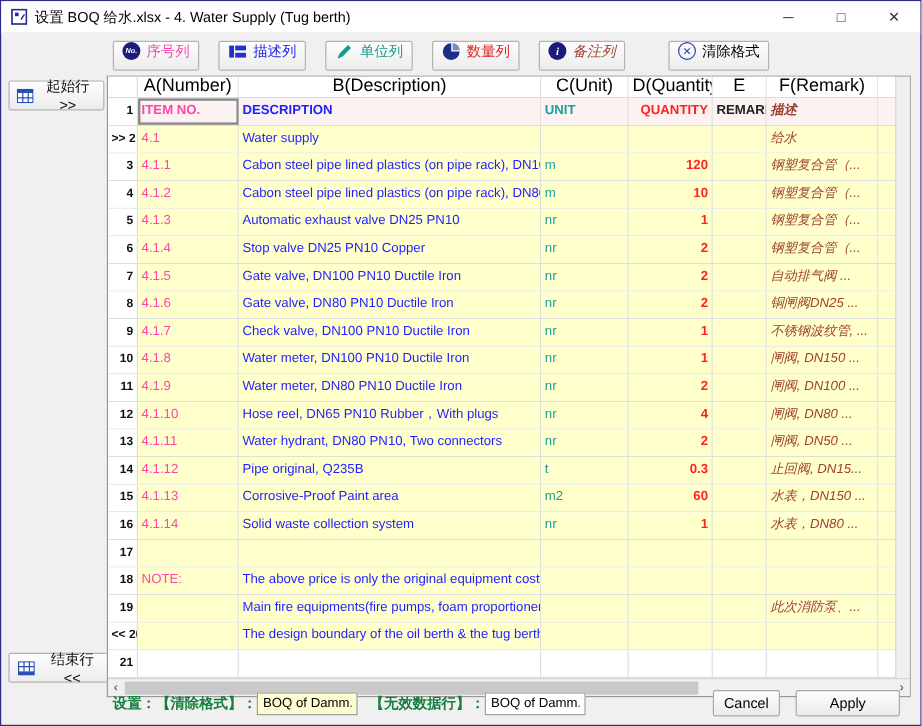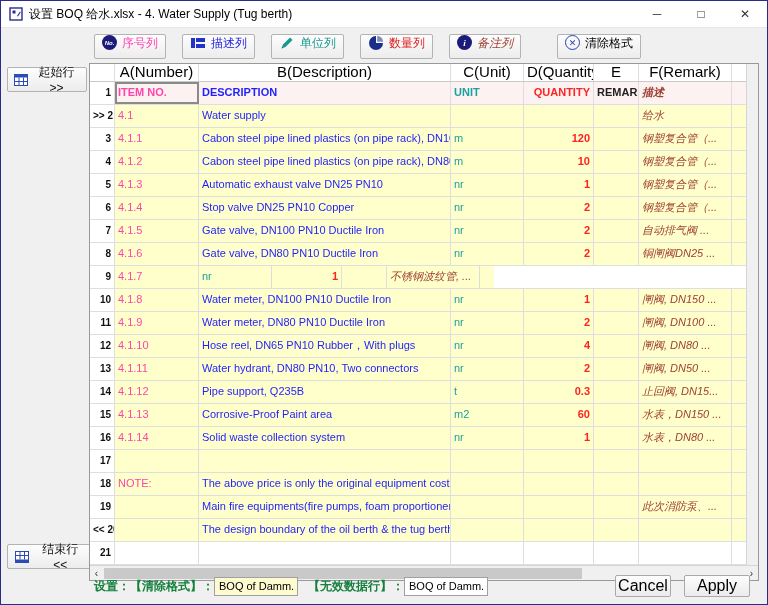--- a/index.html
+++ b/index.html
@@ -44,23 +44,23 @@
   .hscroll{position:relative;height:14px;background:#f0f0f0;border-top:1px solid #d5d5d5;display:flex;align-items:center;width:668px;}
   .harrow{width:13px;text-align:center;font-size:10px;color:#333;line-height:13px;}
   .hthumb{height:11px;width:478px;background:#c9c9c9;margin-left:1px;border-radius:1px;}
   .hspacer{flex:1;}
   
   .footer{position:absolute;left:0;right:0;top:572px;height:26px;display:flex;align-items:center;font-size:12px;}
   .footer .blabel{font-weight:bold;color:#15803d;white-space:nowrap;}
   .footer .prefix{margin-left:93px;font-weight:bold;}
   .field{width:84px;height:19px;border:1px solid #a0a0a0;font-size:11px;padding:0 4px;box-sizing:border-box;font-family:"Liberation Sans",sans-serif;background:#fff;}
   .field.yellowf{background:#fffbd0;}
-  .btn{height:22px;border:1px solid #a9a9a9;background:linear-gradient(#fdfdfd,#ebebeb);font-size:16px;border-radius:2px;padding:0 12px;}
+  .btn{height:22px;border:1px solid #a9a9a9;background:linear-gradient(#fdfdfd,#ebebeb);font-size:12px;border-radius:2px;padding:0 12px;}
   #cancelbtn{margin-left:auto;width:56px;padding:0;}
-  #applybtn{margin-left:13px;margin-right:17px;width:66px;padding:0;}
+  #applybtn{margin-left:13px;margin-right:17px;width:87px;padding:0;}
 </style>
 </head>
 <body>
 
 <div class="window">
 
   <div class="titlebar">
     <span class="appicon">
       <svg width="14" height="14" viewBox="0 0 14 14">
           <rect x="1" y="1" width="12" height="12" fill="none" stroke="#2b2b8f" stroke-width="1.4"></rect>
@@ -233,20 +233,21 @@
             <div class="cell col-b">Gate valve, DN80 PN10 Ductile Iron</div>
             <div class="cell col-c">nr</div>
             <div class="cell col-d">2</div>
             <div class="cell col-e"></div>
             <div class="cell col-f">铜闸阀DN25 ...</div>
             <div class="cell col-x"></div>
           </div>
           <div class="trow yellow">
             <div class="cell col-n">9</div>
             <div class="cell col-a">4.1.7</div>
+            <div class="cell col-b">Check valve, DN100 PN10 Ductile Iron</div>
             <div class="cell col-c">nr</div>
             <div class="cell col-d">1</div>
             <div class="cell col-e"></div>
             <div class="cell col-f">不锈钢波纹管, ...</div>
             <div class="cell col-x"></div>
           </div>
           <div class="trow yellow">
             <div class="cell col-n">10</div>
             <div class="cell col-a">4.1.8</div>
             <div class="cell col-b">Water meter, DN100 PN10 Ductile Iron</div>
@@ -282,21 +283,21 @@
             <div class="cell col-b">Water hydrant, DN80 PN10, Two connectors</div>
             <div class="cell col-c">nr</div>
             <div class="cell col-d">2</div>
             <div class="cell col-e"></div>
             <div class="cell col-f">闸阀, DN50 ...</div>
             <div class="cell col-x"></div>
           </div>
           <div class="trow yellow">
             <div class="cell col-n">14</div>
             <div class="cell col-a">4.1.12</div>
-            <div class="cell col-b">Pipe support, Q235B</div>
+            <div class="cell col-b">Pipe original, Q235B</div>
             <div class="cell col-c">t</div>
             <div class="cell col-d">0.3</div>
             <div class="cell col-e"></div>
             <div class="cell col-f">止回阀, DN15...</div>
             <div class="cell col-x"></div>
           </div>
           <div class="trow yellow">
             <div class="cell col-n">15</div>
             <div class="cell col-a">4.1.13</div>
             <div class="cell col-b">Corrosive-Proof Paint area</div>

